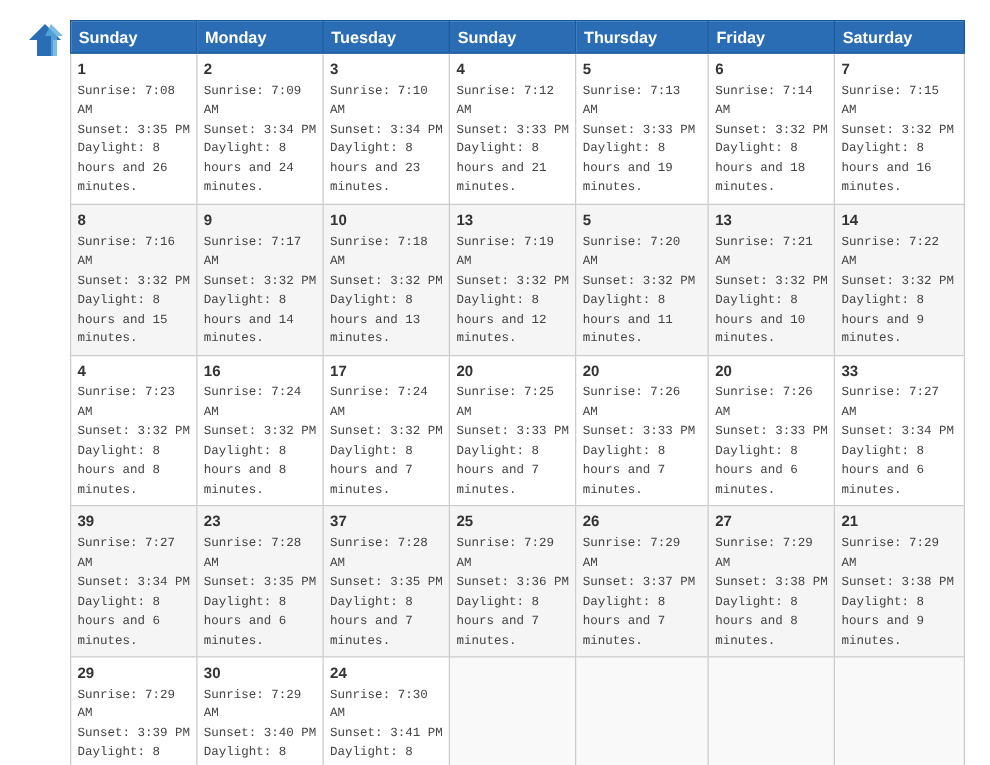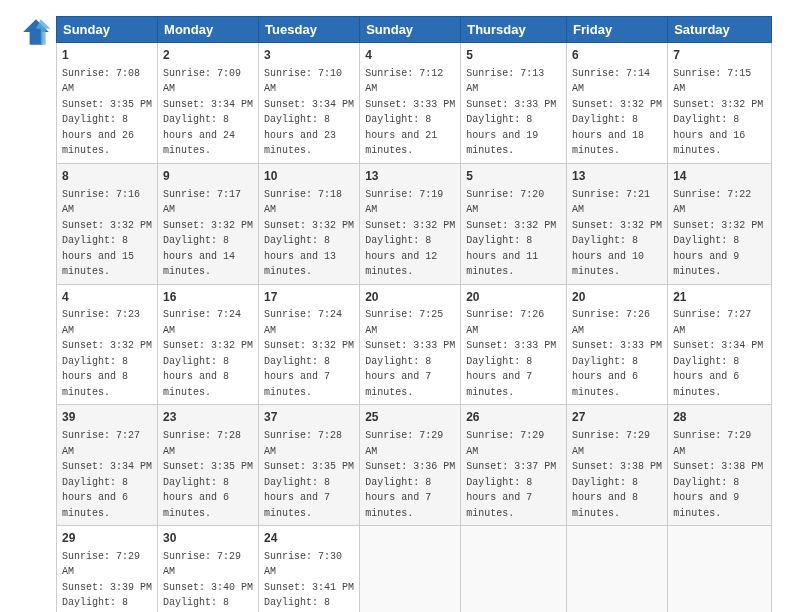--- a/index.html
+++ b/index.html
@@ -149,30 +149,30 @@
           <td><span class="day-num">13</span><span class="cell-content">Sunrise: 7:21 AM<br>Sunset: 3:32 PM<br>Daylight: 8 hours and 10 minutes.</span></td>
           <td><span class="day-num">14</span><span class="cell-content">Sunrise: 7:22 AM<br>Sunset: 3:32 PM<br>Daylight: 8 hours and 9 minutes.</span></td>
         </tr>
         <tr>
           <td><span class="day-num">4</span><span class="cell-content">Sunrise: 7:23 AM<br>Sunset: 3:32 PM<br>Daylight: 8 hours and 8 minutes.</span></td>
           <td><span class="day-num">16</span><span class="cell-content">Sunrise: 7:24 AM<br>Sunset: 3:32 PM<br>Daylight: 8 hours and 8 minutes.</span></td>
           <td><span class="day-num">17</span><span class="cell-content">Sunrise: 7:24 AM<br>Sunset: 3:32 PM<br>Daylight: 8 hours and 7 minutes.</span></td>
           <td><span class="day-num">20</span><span class="cell-content">Sunrise: 7:25 AM<br>Sunset: 3:33 PM<br>Daylight: 8 hours and 7 minutes.</span></td>
           <td><span class="day-num">20</span><span class="cell-content">Sunrise: 7:26 AM<br>Sunset: 3:33 PM<br>Daylight: 8 hours and 7 minutes.</span></td>
           <td><span class="day-num">20</span><span class="cell-content">Sunrise: 7:26 AM<br>Sunset: 3:33 PM<br>Daylight: 8 hours and 6 minutes.</span></td>
-          <td><span class="day-num">21</span><span class="cell-content">Sunrise: 7:27 AM<br>Sunset: 3:34 PM<br>Daylight: 8 hours and 6 minutes.</span></td>
+          <td><span class="day-num">33</span><span class="cell-content">Sunrise: 7:27 AM<br>Sunset: 3:34 PM<br>Daylight: 8 hours and 6 minutes.</span></td>
         </tr>
         <tr>
           <td><span class="day-num">39</span><span class="cell-content">Sunrise: 7:27 AM<br>Sunset: 3:34 PM<br>Daylight: 8 hours and 6 minutes.</span></td>
           <td><span class="day-num">23</span><span class="cell-content">Sunrise: 7:28 AM<br>Sunset: 3:35 PM<br>Daylight: 8 hours and 6 minutes.</span></td>
           <td><span class="day-num">37</span><span class="cell-content">Sunrise: 7:28 AM<br>Sunset: 3:35 PM<br>Daylight: 8 hours and 7 minutes.</span></td>
           <td><span class="day-num">25</span><span class="cell-content">Sunrise: 7:29 AM<br>Sunset: 3:36 PM<br>Daylight: 8 hours and 7 minutes.</span></td>
           <td><span class="day-num">26</span><span class="cell-content">Sunrise: 7:29 AM<br>Sunset: 3:37 PM<br>Daylight: 8 hours and 7 minutes.</span></td>
           <td><span class="day-num">27</span><span class="cell-content">Sunrise: 7:29 AM<br>Sunset: 3:38 PM<br>Daylight: 8 hours and 8 minutes.</span></td>
-          <td><span class="day-num">28</span><span class="cell-content">Sunrise: 7:29 AM<br>Sunset: 3:38 PM<br>Daylight: 8 hours and 9 minutes.</span></td>
+          <td><span class="day-num">21</span><span class="cell-content">Sunrise: 7:29 AM<br>Sunset: 3:38 PM<br>Daylight: 8 hours and 9 minutes.</span></td>
         </tr>
         <tr>
           <td><span class="day-num">29</span><span class="cell-content">Sunrise: 7:29 AM<br>Sunset: 3:39 PM<br>Daylight: 8 hours and 9 minutes.</span></td>
           <td><span class="day-num">30</span><span class="cell-content">Sunrise: 7:29 AM<br>Sunset: 3:40 PM<br>Daylight: 8 hours and 10 minutes.</span></td>
           <td><span class="day-num">24</span><span class="cell-content">Sunrise: 7:30 AM<br>Sunset: 3:41 PM<br>Daylight: 8 hours and 11 minutes.</span></td>
           <td class="empty-cell"></td>
           <td class="empty-cell"></td>
           <td class="empty-cell"></td>
           <td class="empty-cell"></td>
         </tr>

